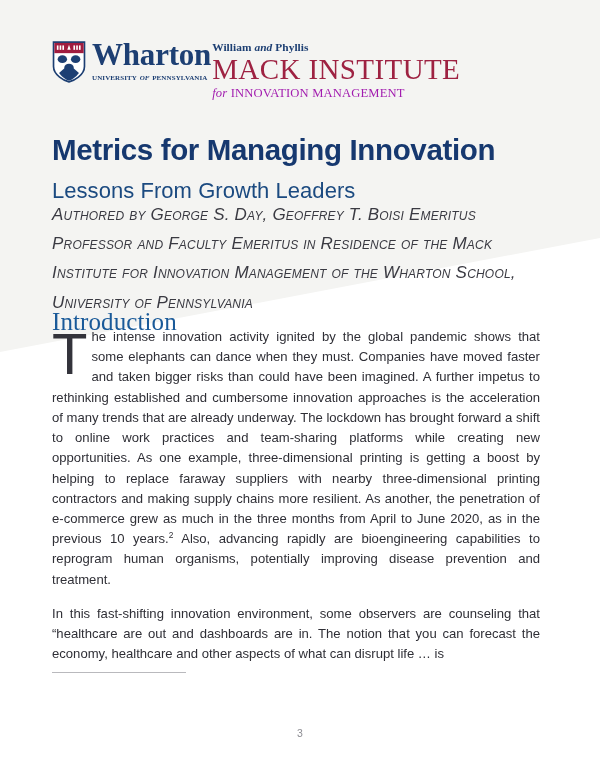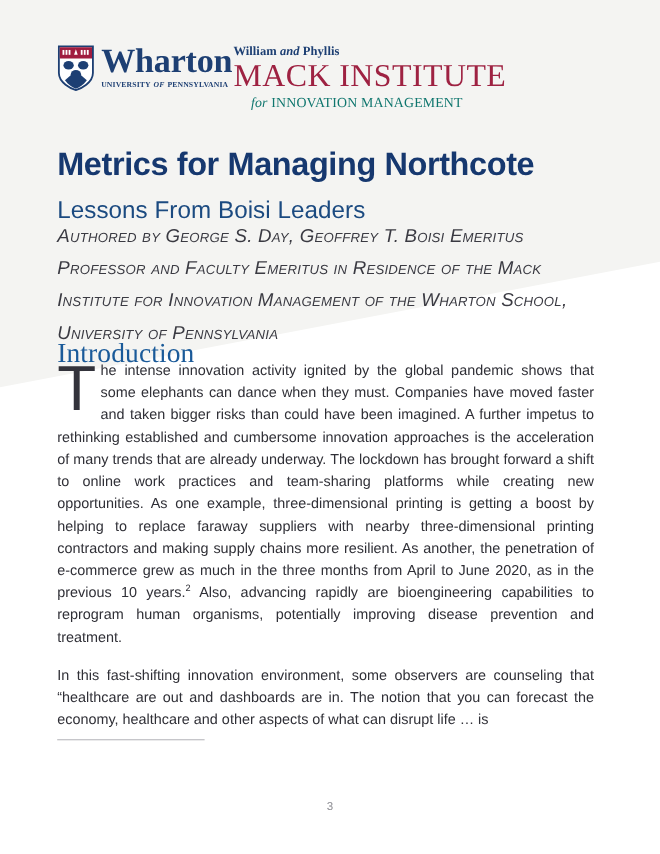--- a/index.html
+++ b/index.html
@@ -112,24 +112,23 @@
     font-weight: 400;
     color: #9e2242;
     letter-spacing: 0.4px;
     margin-top: 2px;
     line-height: 1.02;
   }
   .mack-line3 {
     font-family: "Liberation Serif", serif;
     font-size: 12.6px;
     font-weight: 400;
-    color: #0f766e;
+    color: #a21caf;
     letter-spacing: 0.15px;
     margin-top: 2px;
-    margin-left: 16px;
   }
   .mack-line3 .it { font-style: italic; }
 
   
   .doc-title {
     position: absolute;
     left: 52px;
     top: 113px;
     font-family: "Liberation Sans", sans-serif;
     font-size: 29.5px;
@@ -298,22 +297,22 @@
           <span>Phyllis</span>
         </div>
         <div class="mack-line2">MACK INSTITUTE</div>
         <div class="mack-line3">
           <span class="it">for</span>
           <span>INNOVATION MANAGEMENT</span>
         </div>
       </div>
     </div>
 
-    <h1 class="doc-title">Metrics for Managing Northcote</h1>
-    <h2 class="doc-subtitle">Lessons From Boisi Leaders</h2>
+    <h1 class="doc-title">Metrics for Managing Innovation</h1>
+    <h2 class="doc-subtitle">Lessons From Growth Leaders</h2>
 
     <div class="byline">Authored by George S. Day, Geoffrey T. Boisi Emeritus Professor and Faculty Emeritus in Residence of the Mack Institute for Innovation Management of the Wharton School, University of Pennsylvania</div>
 
     <h3 class="section-heading">Introduction</h3>
 
     <div class="body-col">
       <p class="para first"><span>The intense innovation activity ignited by the global pandemic shows that some elephants can dance when they must. Companies have moved faster and taken bigger risks than could have been imagined. A further impetus to rethinking established and cumbersome innovation approaches is the acceleration of many trends that are already underway. The lockdown has brought forward a shift to online work practices and team-sharing platforms while creating new opportunities. As one example, three-dimensional printing is getting a boost by helping to replace faraway suppliers with nearby three-dimensional printing contractors and making supply chains more resilient. As another, the penetration of e-commerce grew as much in the three months from April to June 2020, as in the previous 10 years.</span><sup class="fnref">2</sup><span> Also, advancing rapidly are bioengineering capabilities to reprogram human organisms, potentially improving disease prevention and treatment.</span></p>
 
       <p class="para">In this fast-shifting innovation environment, some observers are counseling that “healthcare are out and dashboards are in. The notion that you can forecast the economy, healthcare and other aspects of what can disrupt life … is</p>
     </div>

